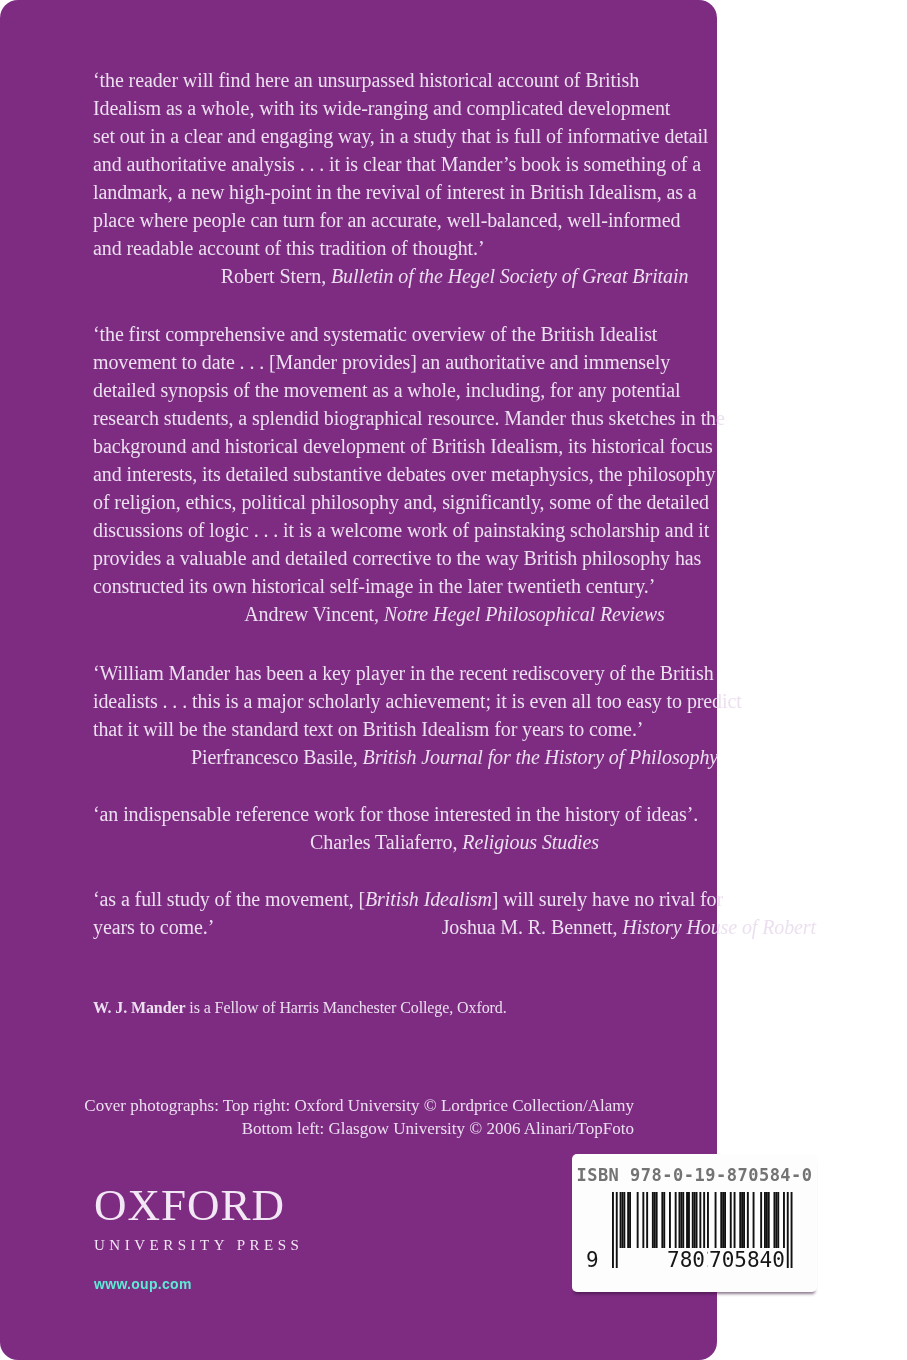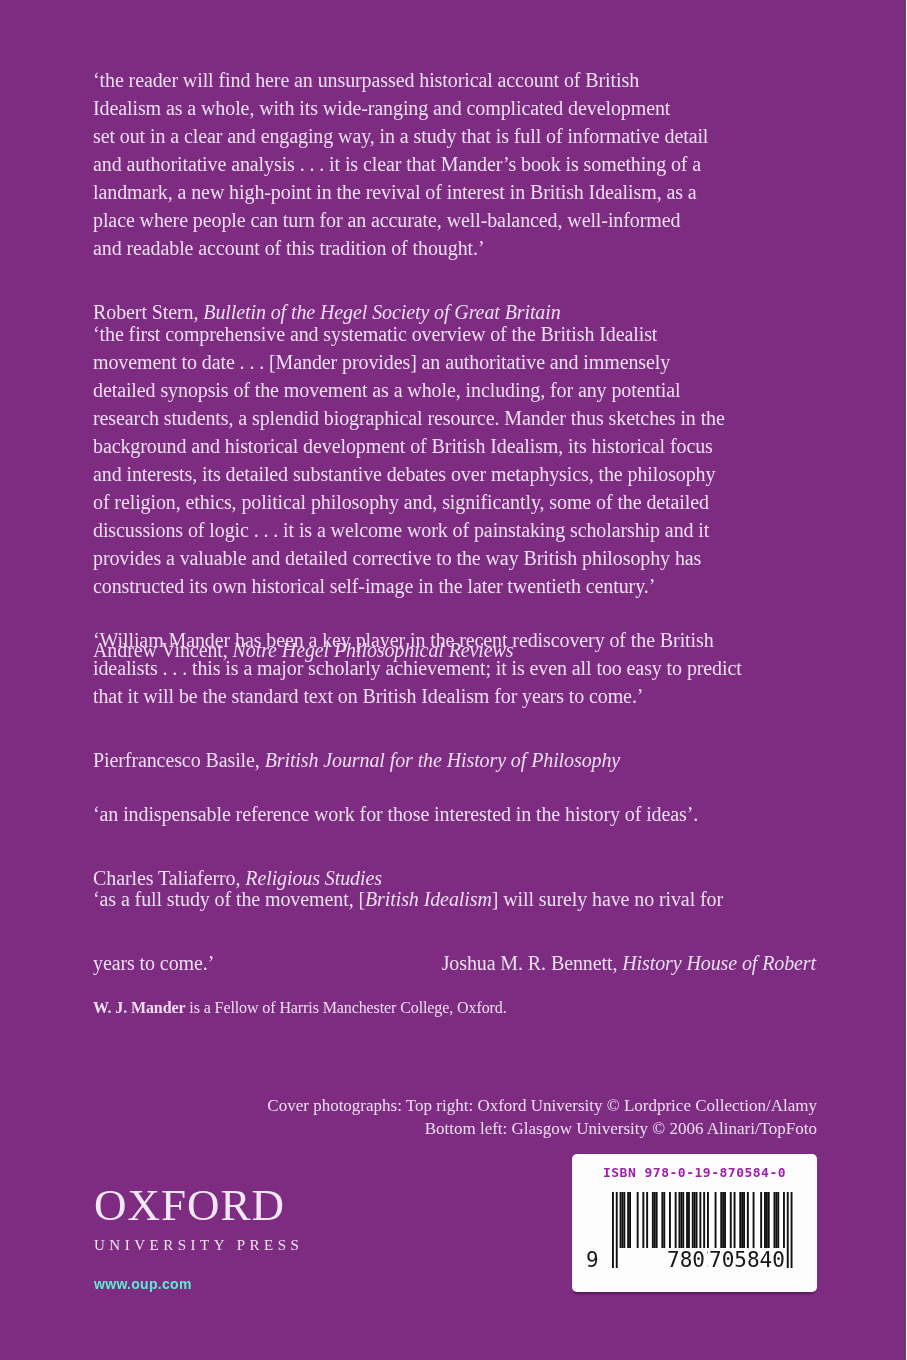--- a/index.html
+++ b/index.html
@@ -1,62 +1,63 @@
 <!DOCTYPE html>
 <html><head>
 <meta charset="utf-8">
 <style>
   html, body { margin: 0; padding: 0; }
   body { width: 907px; height: 1360px; overflow: hidden; }
 
   .cover {
     position: relative;
-    width: 906px;
+    width: 717px;
     height: 1360px;
     background: #7d2c82;
     color: #ecdff0;
     font-family: "Liberation Serif", serif;
+    border-radius: 18px;
   }
 
   .quote {
     position: absolute;
     left: 93px;
     width: 723px;
     font-size: 20px;
     line-height: 28px;
     letter-spacing: -0.1px;
   }
   .qtext { white-space: pre; }
-  .qattr { text-align: left; margin-top: 36px; }
+  .qattr { text-align: center; }
   .ital { font-style: italic; }
 
   .q1 { top: 66px; }
   .q2 { top: 320px; }
-  .q3 { top: 626px; }
+  .q3 { top: 659px; }
   .q4 { top: 800px; }
   .q5 { top: 885px; }
 
   .q5row {
     display: flex;
     justify-content: space-between;
     align-items: baseline;
   }
 
   .author {
     position: absolute;
     left: 93px;
     top: 999px;
     font-size: 16px;
     letter-spacing: -0.1px;
   }
   .author .bold { font-weight: bold; }
 
   .credits {
     position: absolute;
-    right: 89px;
+    right: 83px;
     top: 1094px;
     text-align: right;
     font-size: 17px;
     line-height: 23px;
   }
 
   .logo {
     position: absolute;
     left: 94px;
     top: 1183px;
@@ -94,23 +95,23 @@
     box-shadow: 0 4px 3px -2px rgba(50, 15, 50, 0.55);
   }
   .isbn-label {
     position: absolute;
     top: 11px;
     left: 0;
     right: 0;
     text-align: center;
     font-family: "DejaVu Sans Mono", monospace;
     font-weight: bold;
-    font-size: 13px;
+    font-size: 17px;
     letter-spacing: 0.5px;
-    color: #a21caf;
+    color: #737373;
   }
   .bars {
     position: absolute;
     left: 40px;
     top: 38px;
   }
   .bdigit {
     position: absolute;
     top: 94px;
     font-family: "DejaVu Sans Mono", monospace;

